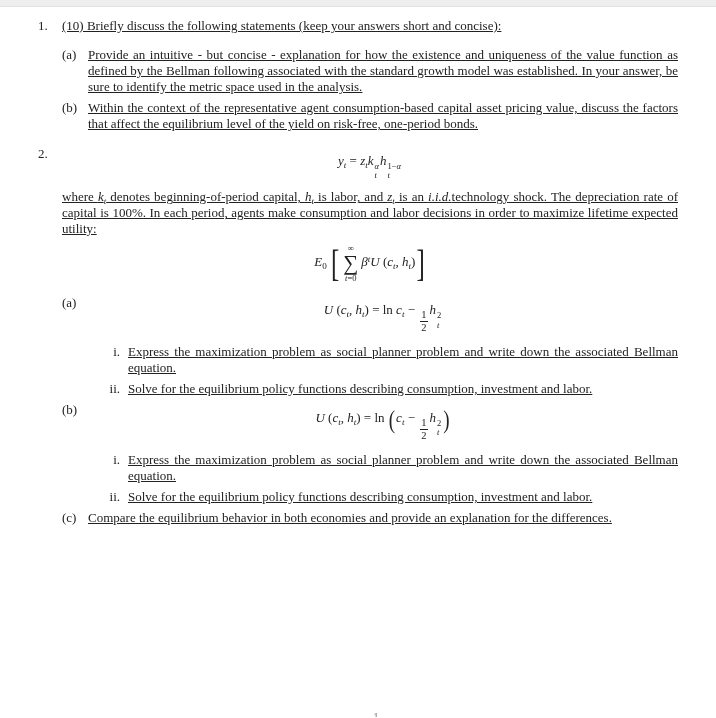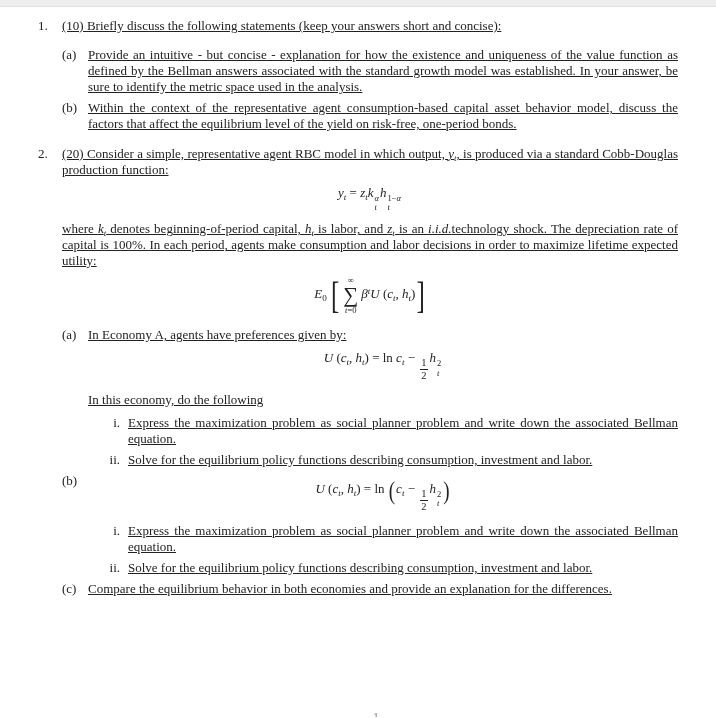--- a/index.html
+++ b/index.html
@@ -63,37 +63,36 @@
 <div class="page">
 
   <div class="item">
     <div class="item-num">1.</div>
     <div class="item-body">
       <p class="para">(10) Briefly discuss the following statements (keep your answers short and concise):</p>
       <div class="parts">
         <div class="part">
           <div class="part-label">(a)</div>
           <div class="part-body">
-            <p class="para">Provide an intuitive - but concise - explanation for how the existence and uniqueness of the value function as defined by the Bellman answers associated with the standard growth model was estab­lished. In your answer, be sure to identify the metric space used in the analysis.</p>
+            <p class="para">Provide an intuitive - but concise - explanation for how the existence and uniqueness of the value function as defined by the Bellman following associated with the standard growth model was estab­lished. In your answer, be sure to identify the metric space used in the analysis.</p>
           </div>
         </div>
         <div class="part">
           <div class="part-label">(b)</div>
           <div class="part-body">
-            <p class="para">Within the context of the representative agent consumption-based capital asset behavior model, discuss the factors that affect the equilibrium level of the yield on risk-free, one-period bonds.</p>
+            <p class="para">Within the context of the representative agent consumption-based capital asset pricing value, discuss the factors that affect the equilibrium level of the yield on risk-free, one-period bonds.</p>
           </div>
         </div>
       </div>
     </div>
   </div>
 
   <div class="item">
     <div class="item-num">2.</div>
     <div class="item-body">
-      <p class="para">(20) Consider a simple, representative agent RBC model in which output, <i>y</i><sub><i>t</i></sub>, is produced via a standard Cobb-Douglas production function:</p>
 
       <div class="eq"><span class="mi">y</span><sub class="mi">t</sub> = <span class="mi">z</span><sub class="mi">t</sub><span class="mi">k</span><span class="ss">
             <span class="mi">α</span>
             <span class="mi">t</span>
           </span><span class="mi">h</span><span class="ss">
             <span>1−<span class="mi">α</span></span>
             <span class="mi">t</span>
           </span></div>
 
       <p class="para">where <i>k</i><sub><i>t</i></sub> denotes beginning-of-period capital, <i>h</i><sub><i>t</i></sub> is labor, and <i>z</i><sub><i>t</i></sub> is an <i>i.i.d.</i>technology shock. The depre­ciation rate of capital is 100%. In each period, agents make consumption and labor decisions in order to maximize lifetime expected utility:</p>
@@ -103,29 +102,27 @@
             <span class="sum-sym">∑</span>
             <span class="sum-lim"><span class="mi">t</span>=0</span>
           </span><span class="mi">β</span><sup class="mi">t</sup><span class="mi">U</span> (<span class="mi">c</span><sub class="mi">t</sub>, <span class="mi">h</span><sub class="mi">t</sub>)<span class="bigd">]</span></div>
 
 
       <div class="parts parts-tight">
 
         <div class="part">
           <div class="part-label">(a)</div>
           <div class="part-body">
-            <p class="lead">In Economy A, agents have preferences given by:</p>
             <div class="eq eq-frac"><span class="mi">U</span> (<span class="mi">c</span><sub class="mi">t</sub>, <span class="mi">h</span><sub class="mi">t</sub>) = ln <span class="mi">c</span><sub class="mi">t</sub> − <span class="frac">
                   <span class="fnum">1</span>
                   <span class="fden">2</span>
                 </span><span class="mi">h</span><span class="ss">
                   <span>2</span>
                   <span class="mi">t</span>
                 </span></div>
-            <p class="lead">In this economy, do the following</p>
             <div class="roman">
               <div class="ritem">
                 <div class="rlabel">i.</div>
                 <div class="rbody">
                     <p class="para">Express the maximization problem as social planner problem and write down the associated Bellman equation.</p>
                   </div>
               </div>
               <div class="ritem">
                 <div class="rlabel">ii.</div>
                 <div class="rbody">

